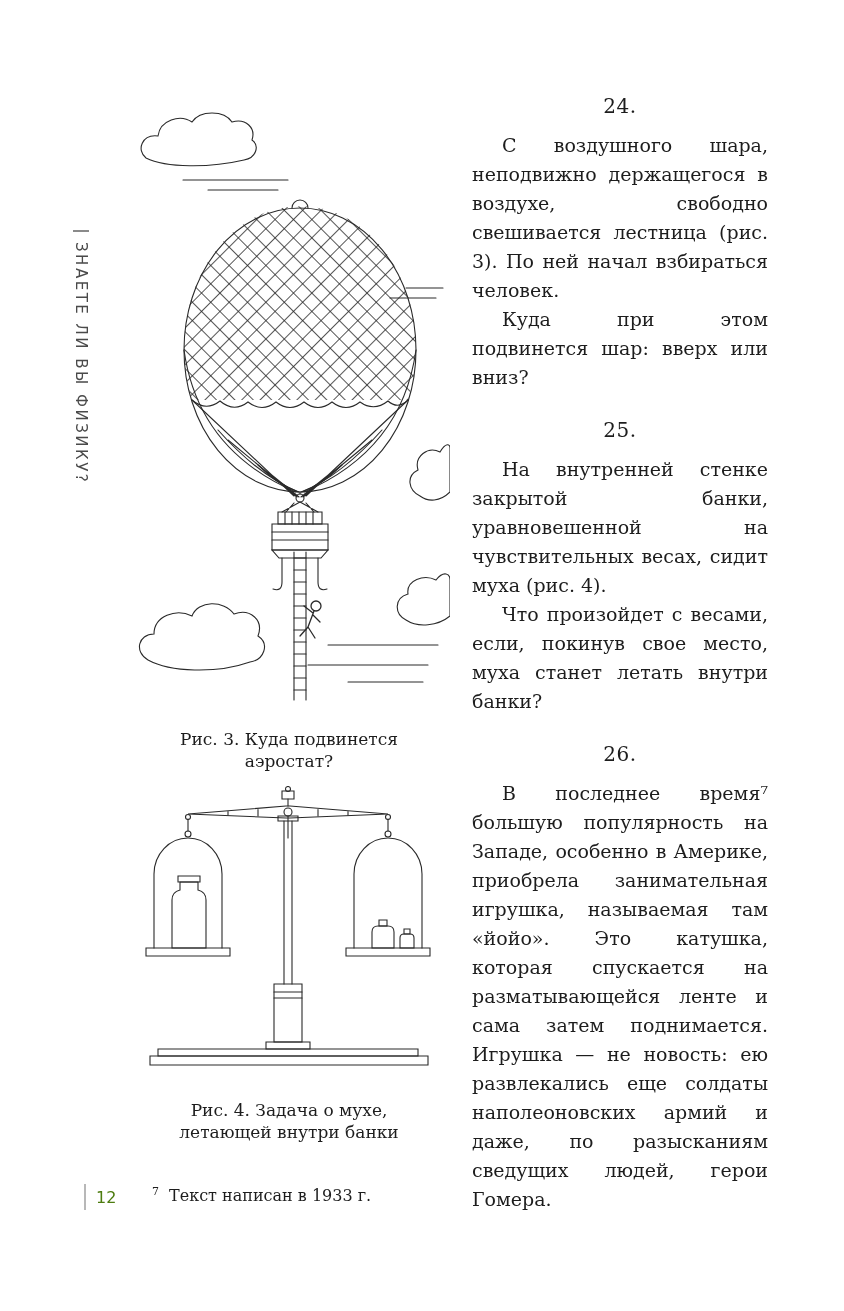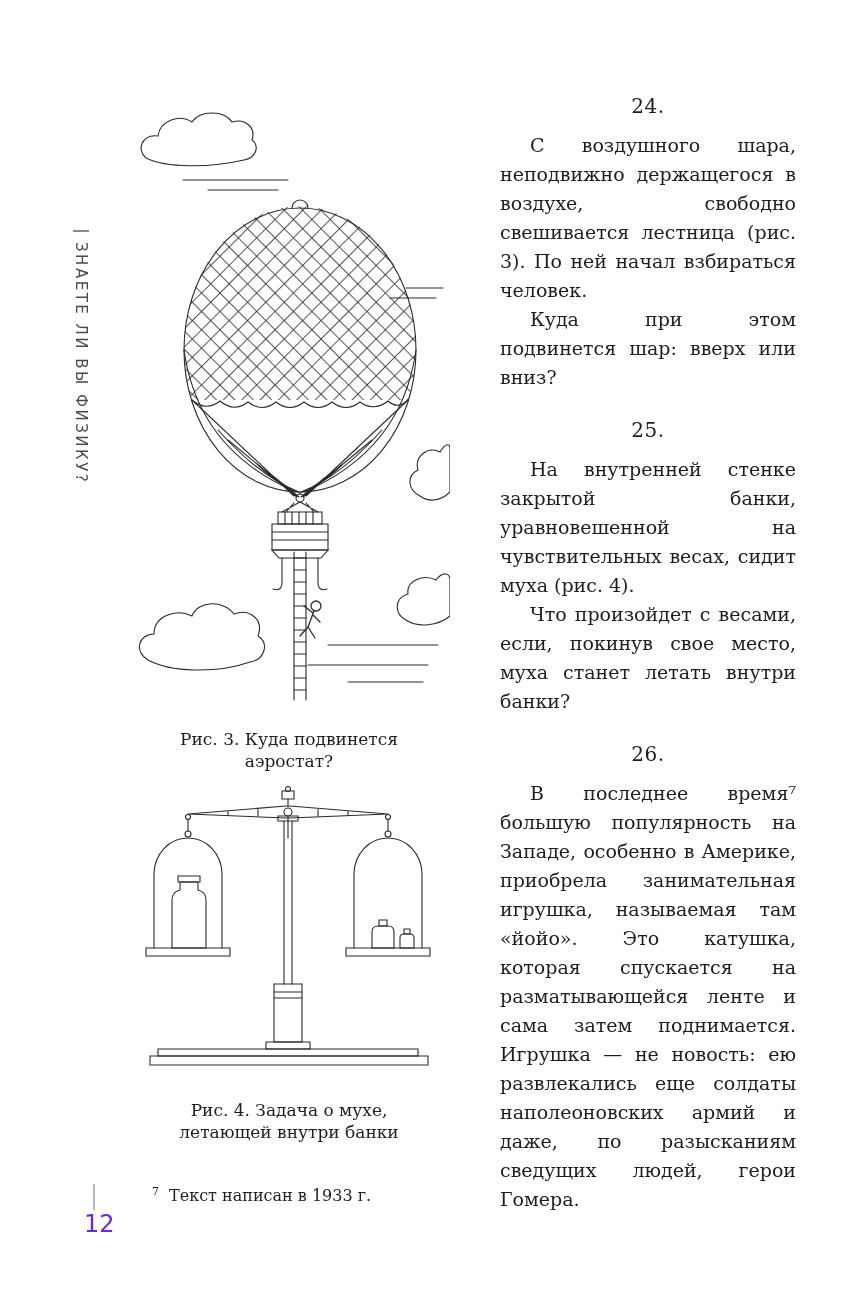--- a/index.html
+++ b/index.html
@@ -26,34 +26,34 @@
   }
   .cap-wide{max-width:300px;}
   .cap-narrow{max-width:240px;margin-top:28px;}
   .fig-scales{margin-top:14px;}
 
   .footnote{margin-top:38px;padding-left:24px;font-size:16px;line-height:22px;}
   .footnote sup{font-size:11px;margin-right:10px;}
 
   
   .text-col{
-    position:absolute;left:500px;top:92px;width:296px;
+    position:absolute;left:472px;top:92px;width:296px;
     font-size:19px;line-height:29px;text-align:justify;
   }
   .text-col h2{
     font-size:20px;font-weight:400;text-align:center;
     margin:24px 0 10px 0;letter-spacing:0.5px;
   }
   .text-col h2.first{margin-top:0;}
   .text-col p{margin:0;text-indent:30px;}
 
   
   .page-number{
     position:absolute;left:84px;top:1184px;display:flex;align-items:center;
-    font-family:"DejaVu Sans", sans-serif;font-size:24px;color:#6d28d9;flex-direction:column;
+    font-family:"DejaVu Sans", sans-serif;font-size:16px;color:#4d7c0f;
   }
   .pn-bar{width:2px;height:26px;background:#b8b8b8;margin-right:10px;}
 
   svg line,svg path,svg rect,svg ellipse,svg circle{vector-effect:non-scaling-stroke;}
 </style>
 </head>
 <body>
 
 <div class="page">
 

